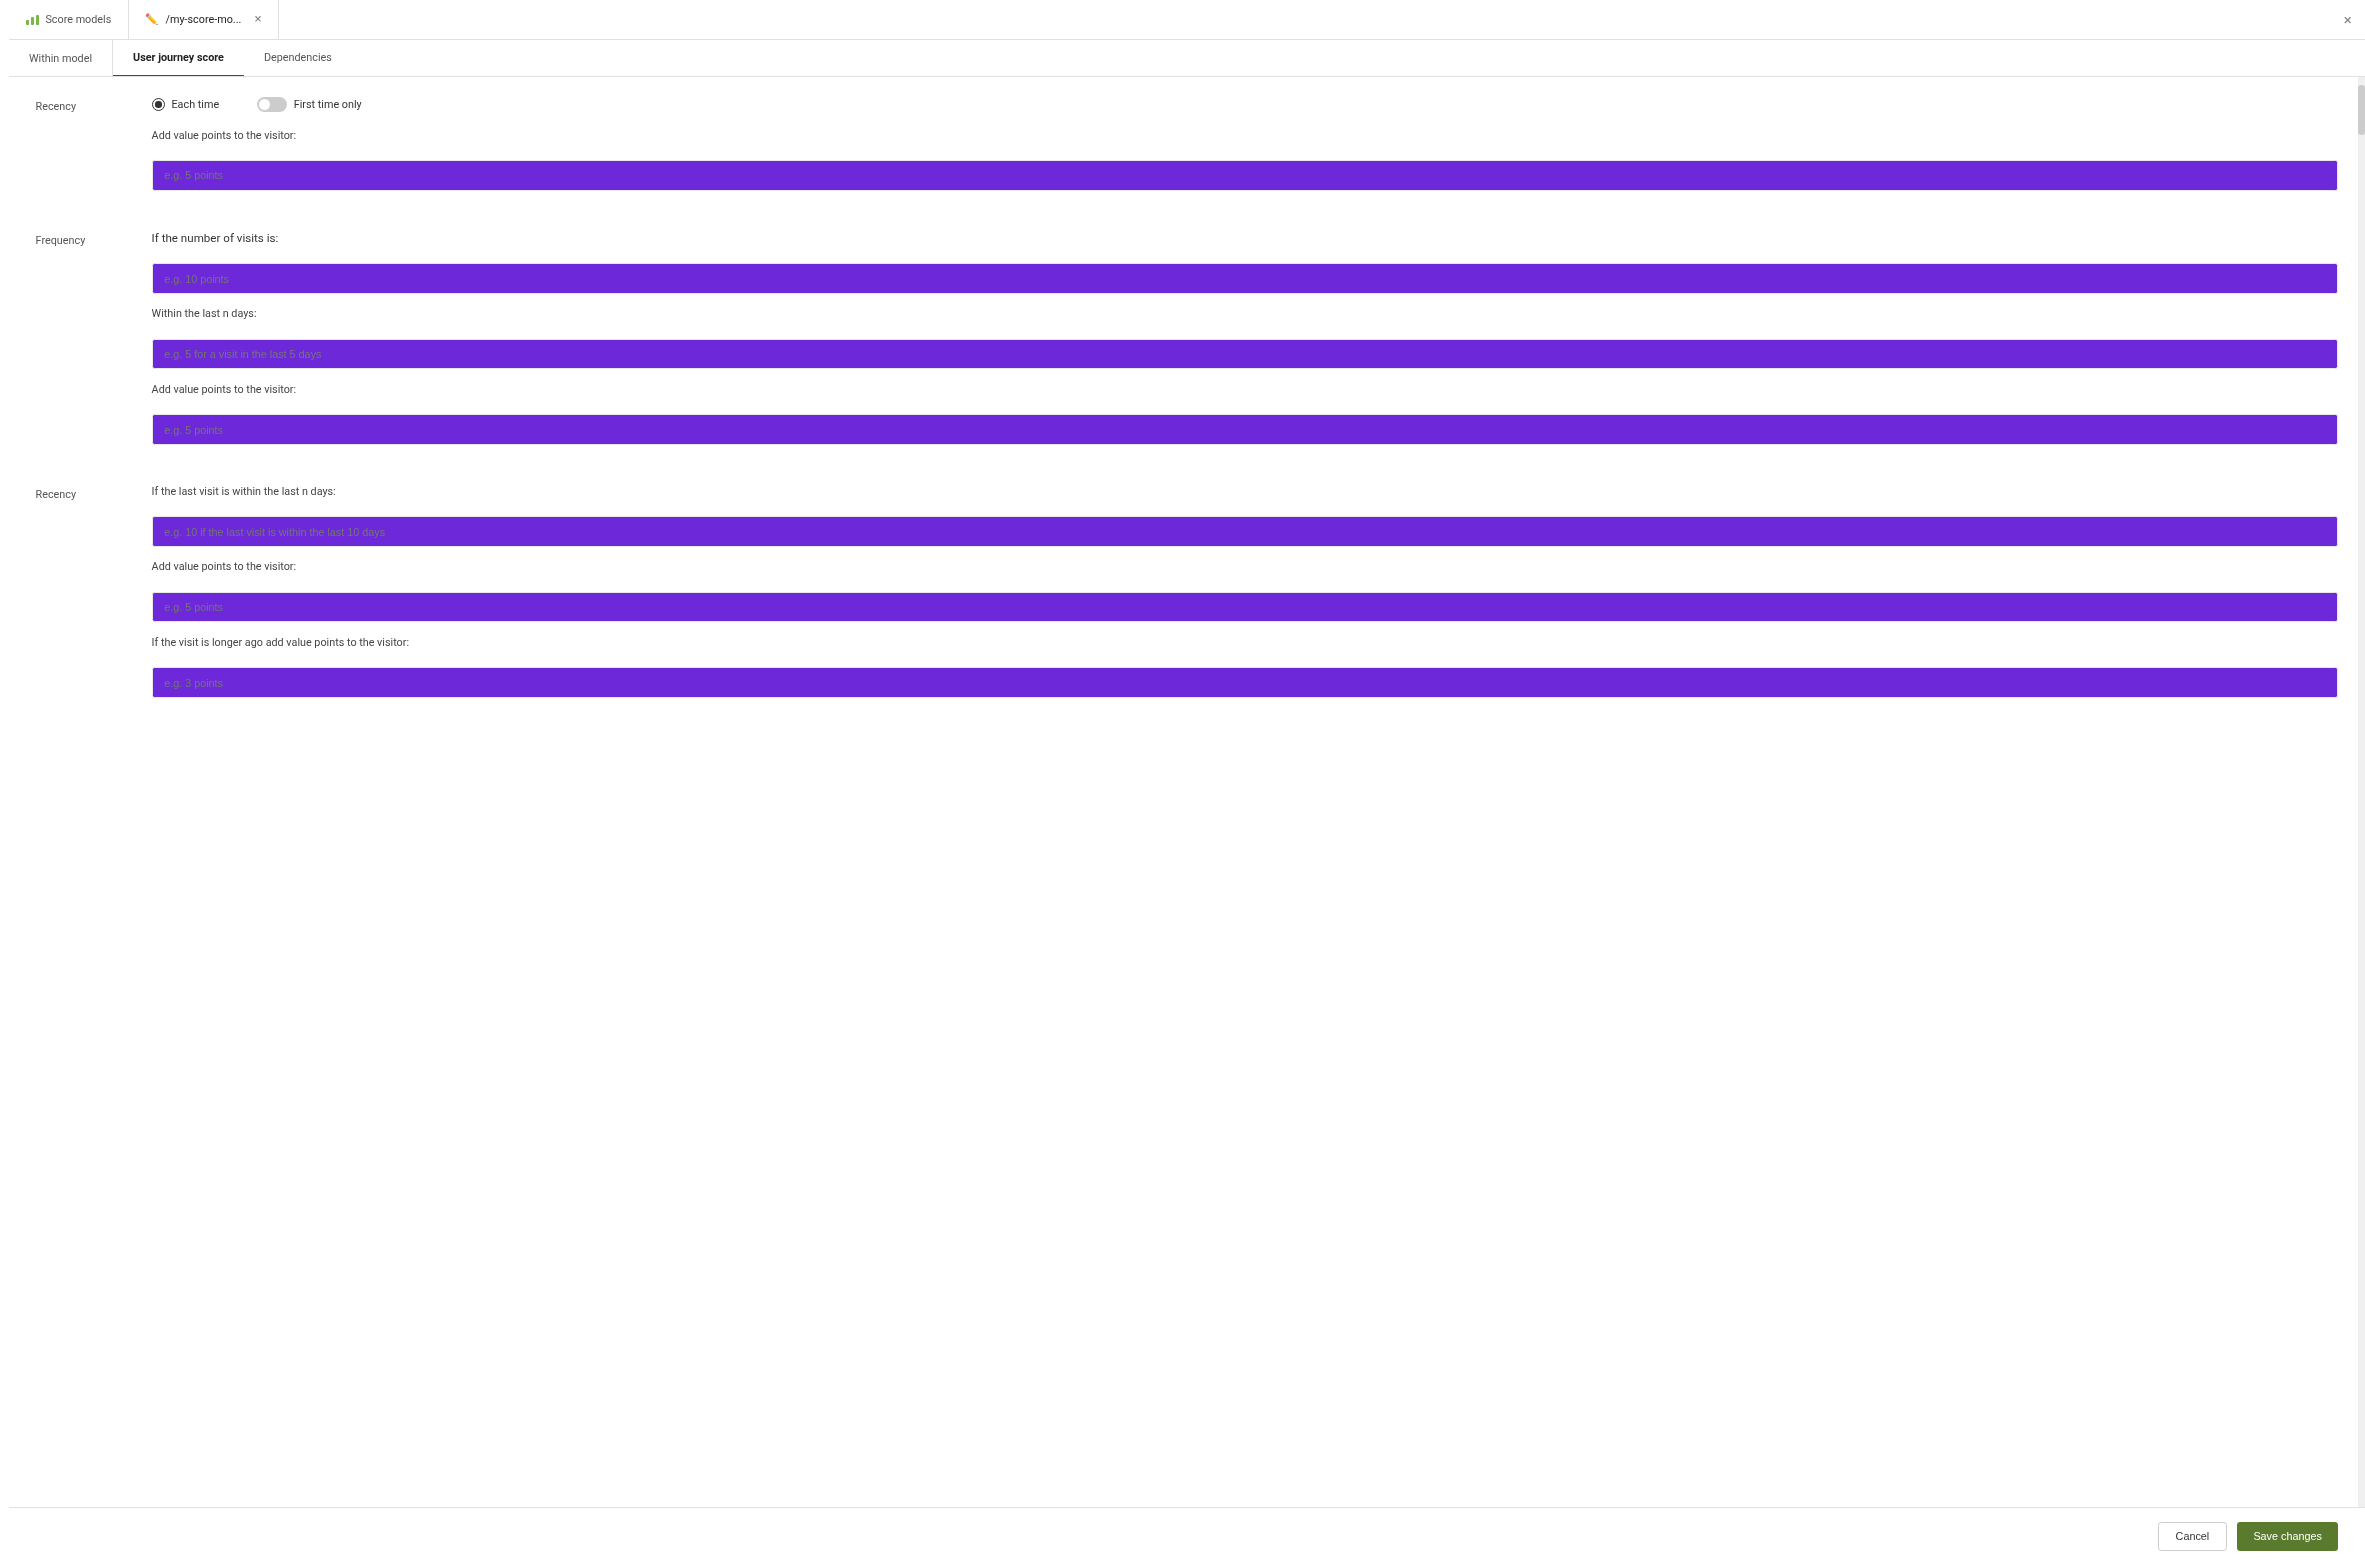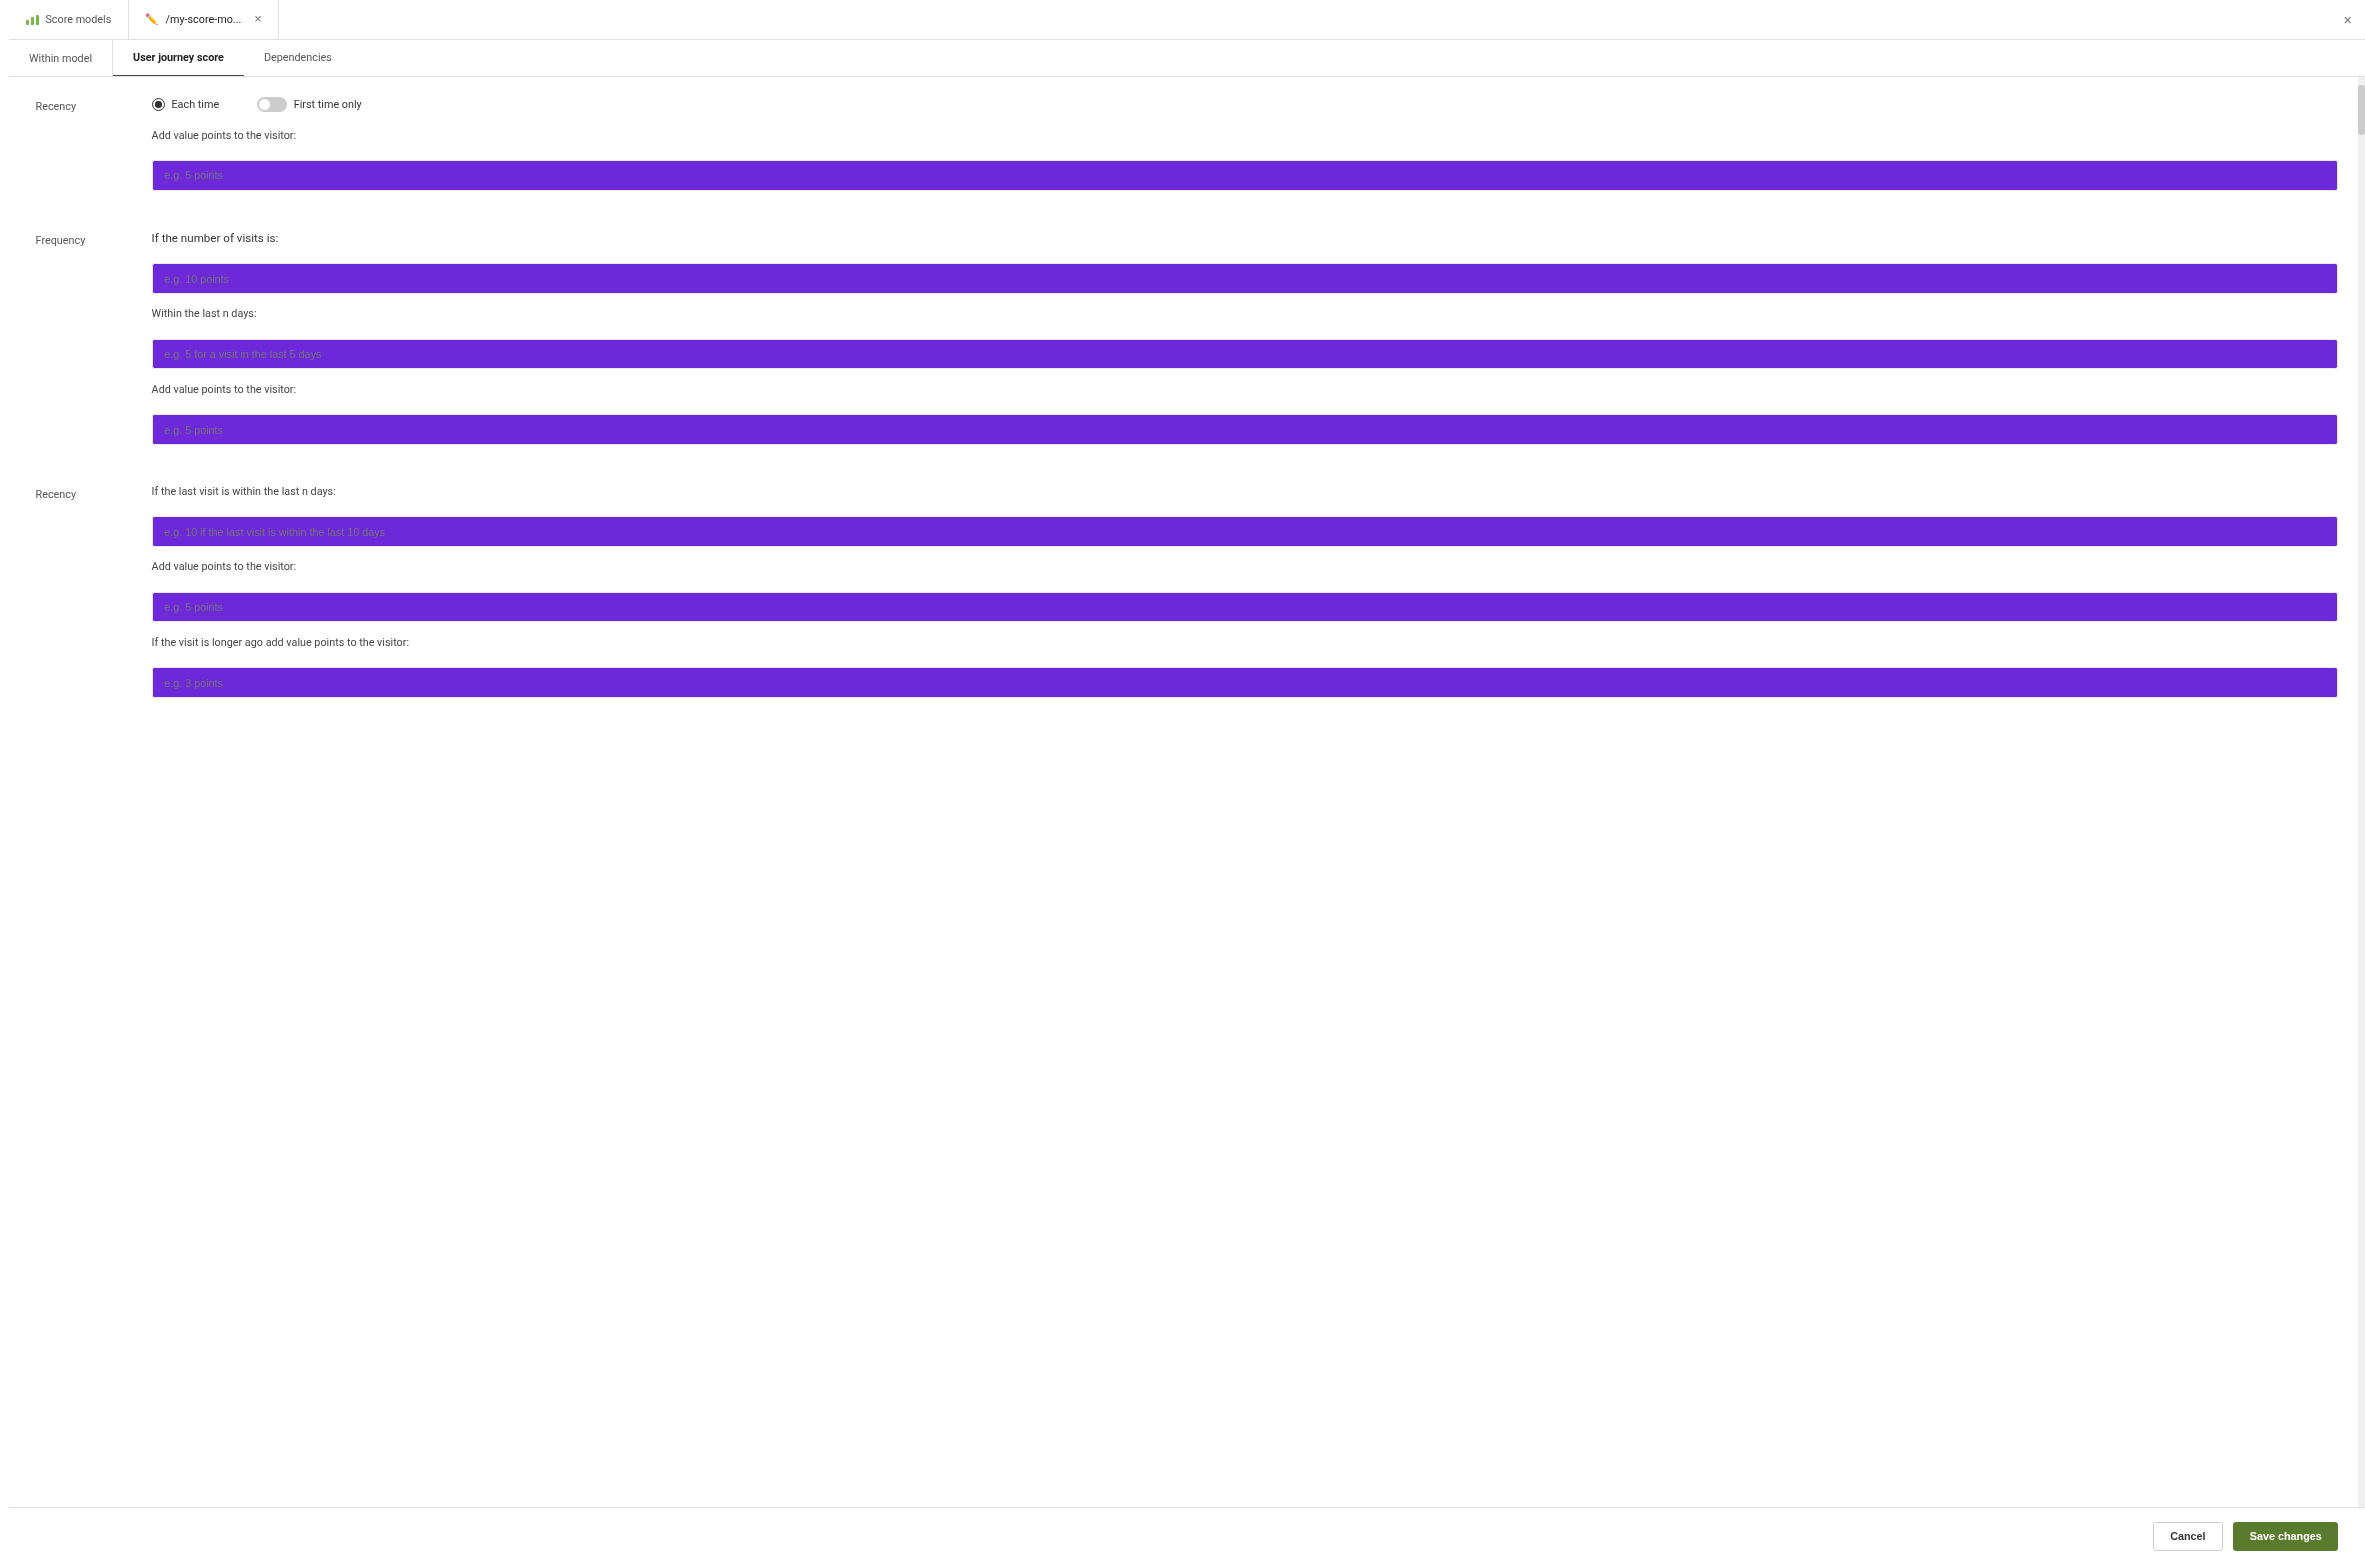--- a/index.html
+++ b/index.html
@@ -241,21 +241,21 @@
       border-top: 0.8px solid #e0e0e0;
       background: #fff;
     }
 
     .btn {
       padding: 7.5px 16.6px;
       border-radius: 3.3px;
       font-size: 10.8px;
       cursor: pointer;
       border: none;
-      font-weight: 700;
+      font-weight: 400;
     }
 
     .btn-cancel {
       background: #fff;
       border: 0.8px solid #ccc;
       color: #333;
     }
 
     .btn-save {
       background: #5a7a2e;

